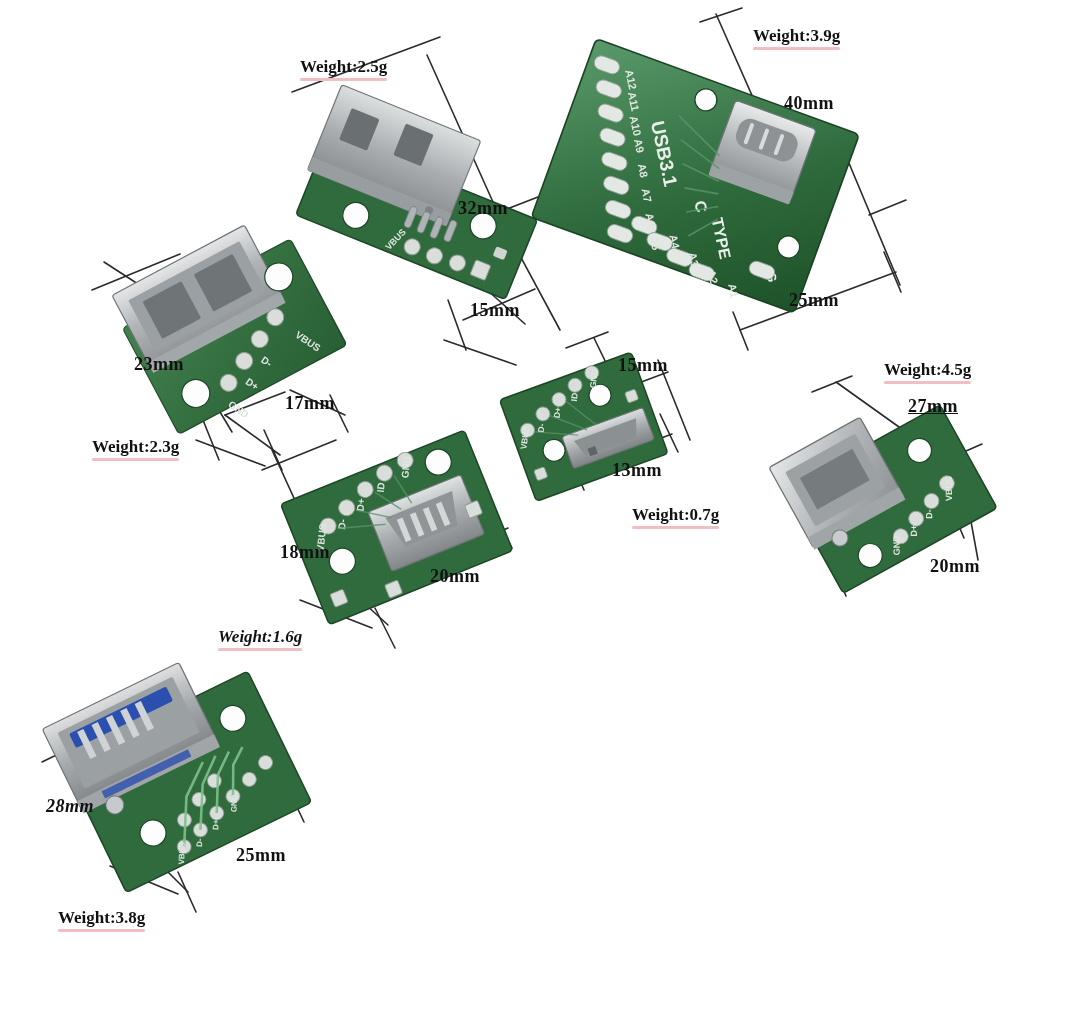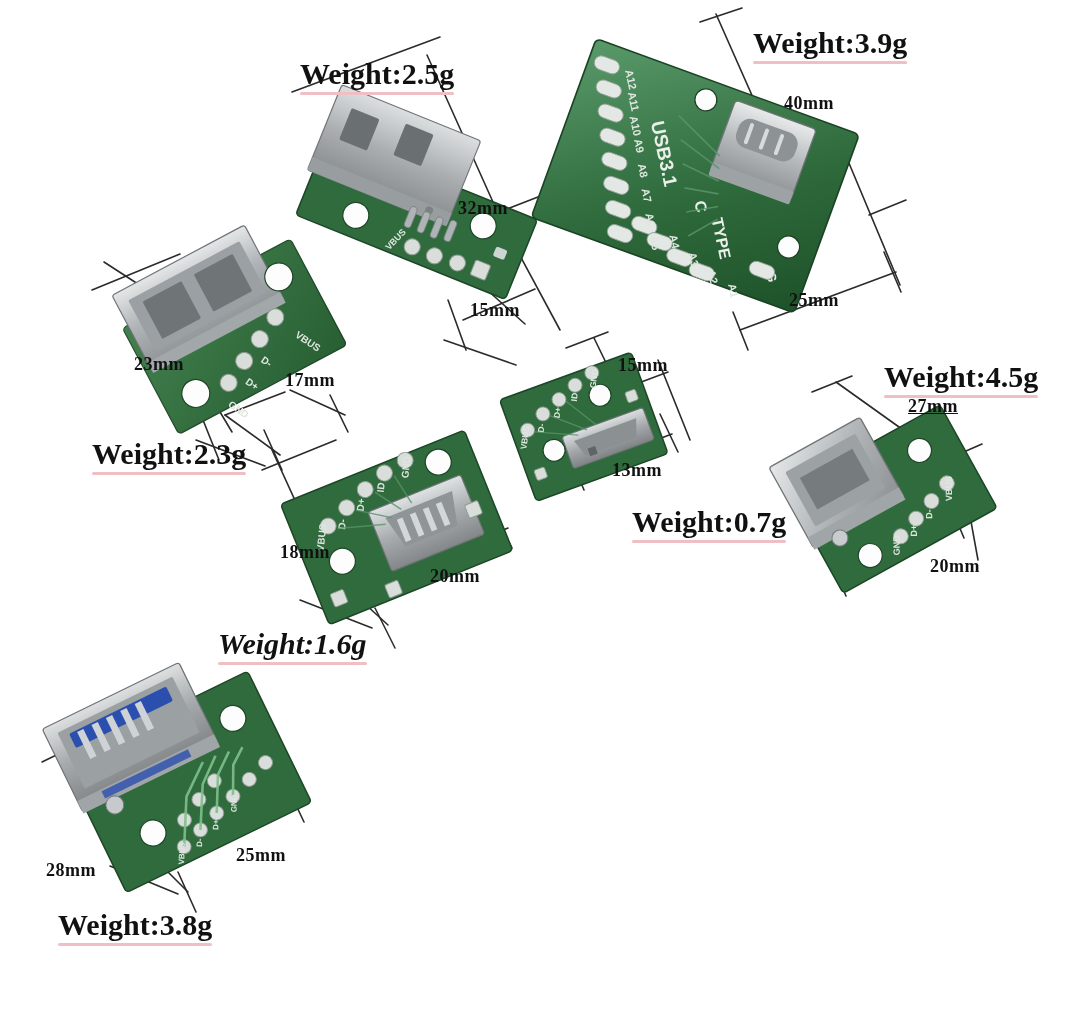--- a/index.html
+++ b/index.html
@@ -3,21 +3,21 @@
 <meta charset="utf-8">
 <style>
   html,body{margin:0;padding:0;background:#fff;}
   body{width:1079px;height:1030px;position:relative;overflow:hidden;
        font-family:"Liberation Serif", serif;}
   #stage{position:absolute;inset:0;width:1079px;height:1030px;background:#ffffff;}
   .board{position:absolute;}
   .lbl{position:absolute;white-space:nowrap;color:#111;
        font-family:"Liberation Serif", serif;font-weight:700;}
   .dim{font-size:18px;letter-spacing:.5px;}
-  .wt{font-size:30px;}
+  .wt{font-size:17px;}
   .wt .ul{display:block;height:3px;background:#f0bfc3;margin-top:1px;border-radius:2px;}
   svg{display:block;overflow:visible;}
   .pinlbl{fill:#dfe6df;font-family:"Liberation Sans",sans-serif;font-weight:700;}
   .silk{fill:#e9efe9;font-family:"Liberation Sans",sans-serif;font-weight:700;}
 </style>
 </head>
 <body>
 
 <div id="stage">
 
@@ -440,21 +440,21 @@
   <div class="lbl dim" style="left:458px;top:150px;margin-top:48px;">32mm</div>
   <div class="lbl dim" style="left:470px;top:300px;">15mm</div>
 
   <div class="lbl wt" style="left:753px;top:26px;">
     <span>Weight:3.9g</span><span class="ul"></span>
   </div>
   <div class="lbl dim" style="left:784px;top:93px;">40mm</div>
   <div class="lbl dim" style="left:789px;top:290px;">25mm</div>
 
   <div class="lbl dim" style="left:134px;top:354px;">23mm</div>
-  <div class="lbl dim" style="left:285px;top:370px;">17mm</div>
+  <div class="lbl dim" style="left:285px;top:393px;">17mm</div>
   <div class="lbl wt" style="left:92px;top:437px;">
     <span>Weight:2.3g</span><span class="ul"></span>
   </div>
 
   <div class="lbl dim" style="left:280px;top:542px;">18mm</div>
   <div class="lbl dim" style="left:430px;top:566px;">20mm</div>
   <div class="lbl wt" style="left:218px;top:627px;font-style:italic;">
     <span>Weight:1.6g</span><span class="ul"></span>
   </div>
 
@@ -463,19 +463,19 @@
   <div class="lbl wt" style="left:632px;top:505px;">
     <span>Weight:0.7g</span><span class="ul"></span>
   </div>
 
   <div class="lbl wt" style="left:884px;top:360px;">
     <span>Weight:4.5g</span><span class="ul"></span>
   </div>
   <div class="lbl dim" style="left:908px;top:396px;text-decoration:underline;">27mm</div>
   <div class="lbl dim" style="left:930px;top:556px;">20mm</div>
 
-  <div class="lbl dim" style="left:46px;top:860px;">28mm</div>
+  <div class="lbl dim" style="left:46px;top:796px;font-style:italic;">28mm</div>
   <div class="lbl dim" style="left:236px;top:845px;">25mm</div>
   <div class="lbl wt" style="left:58px;top:908px;">
     <span>Weight:3.8g</span><span class="ul"></span>
   </div>
 
 </div>
 
 </body></html>

